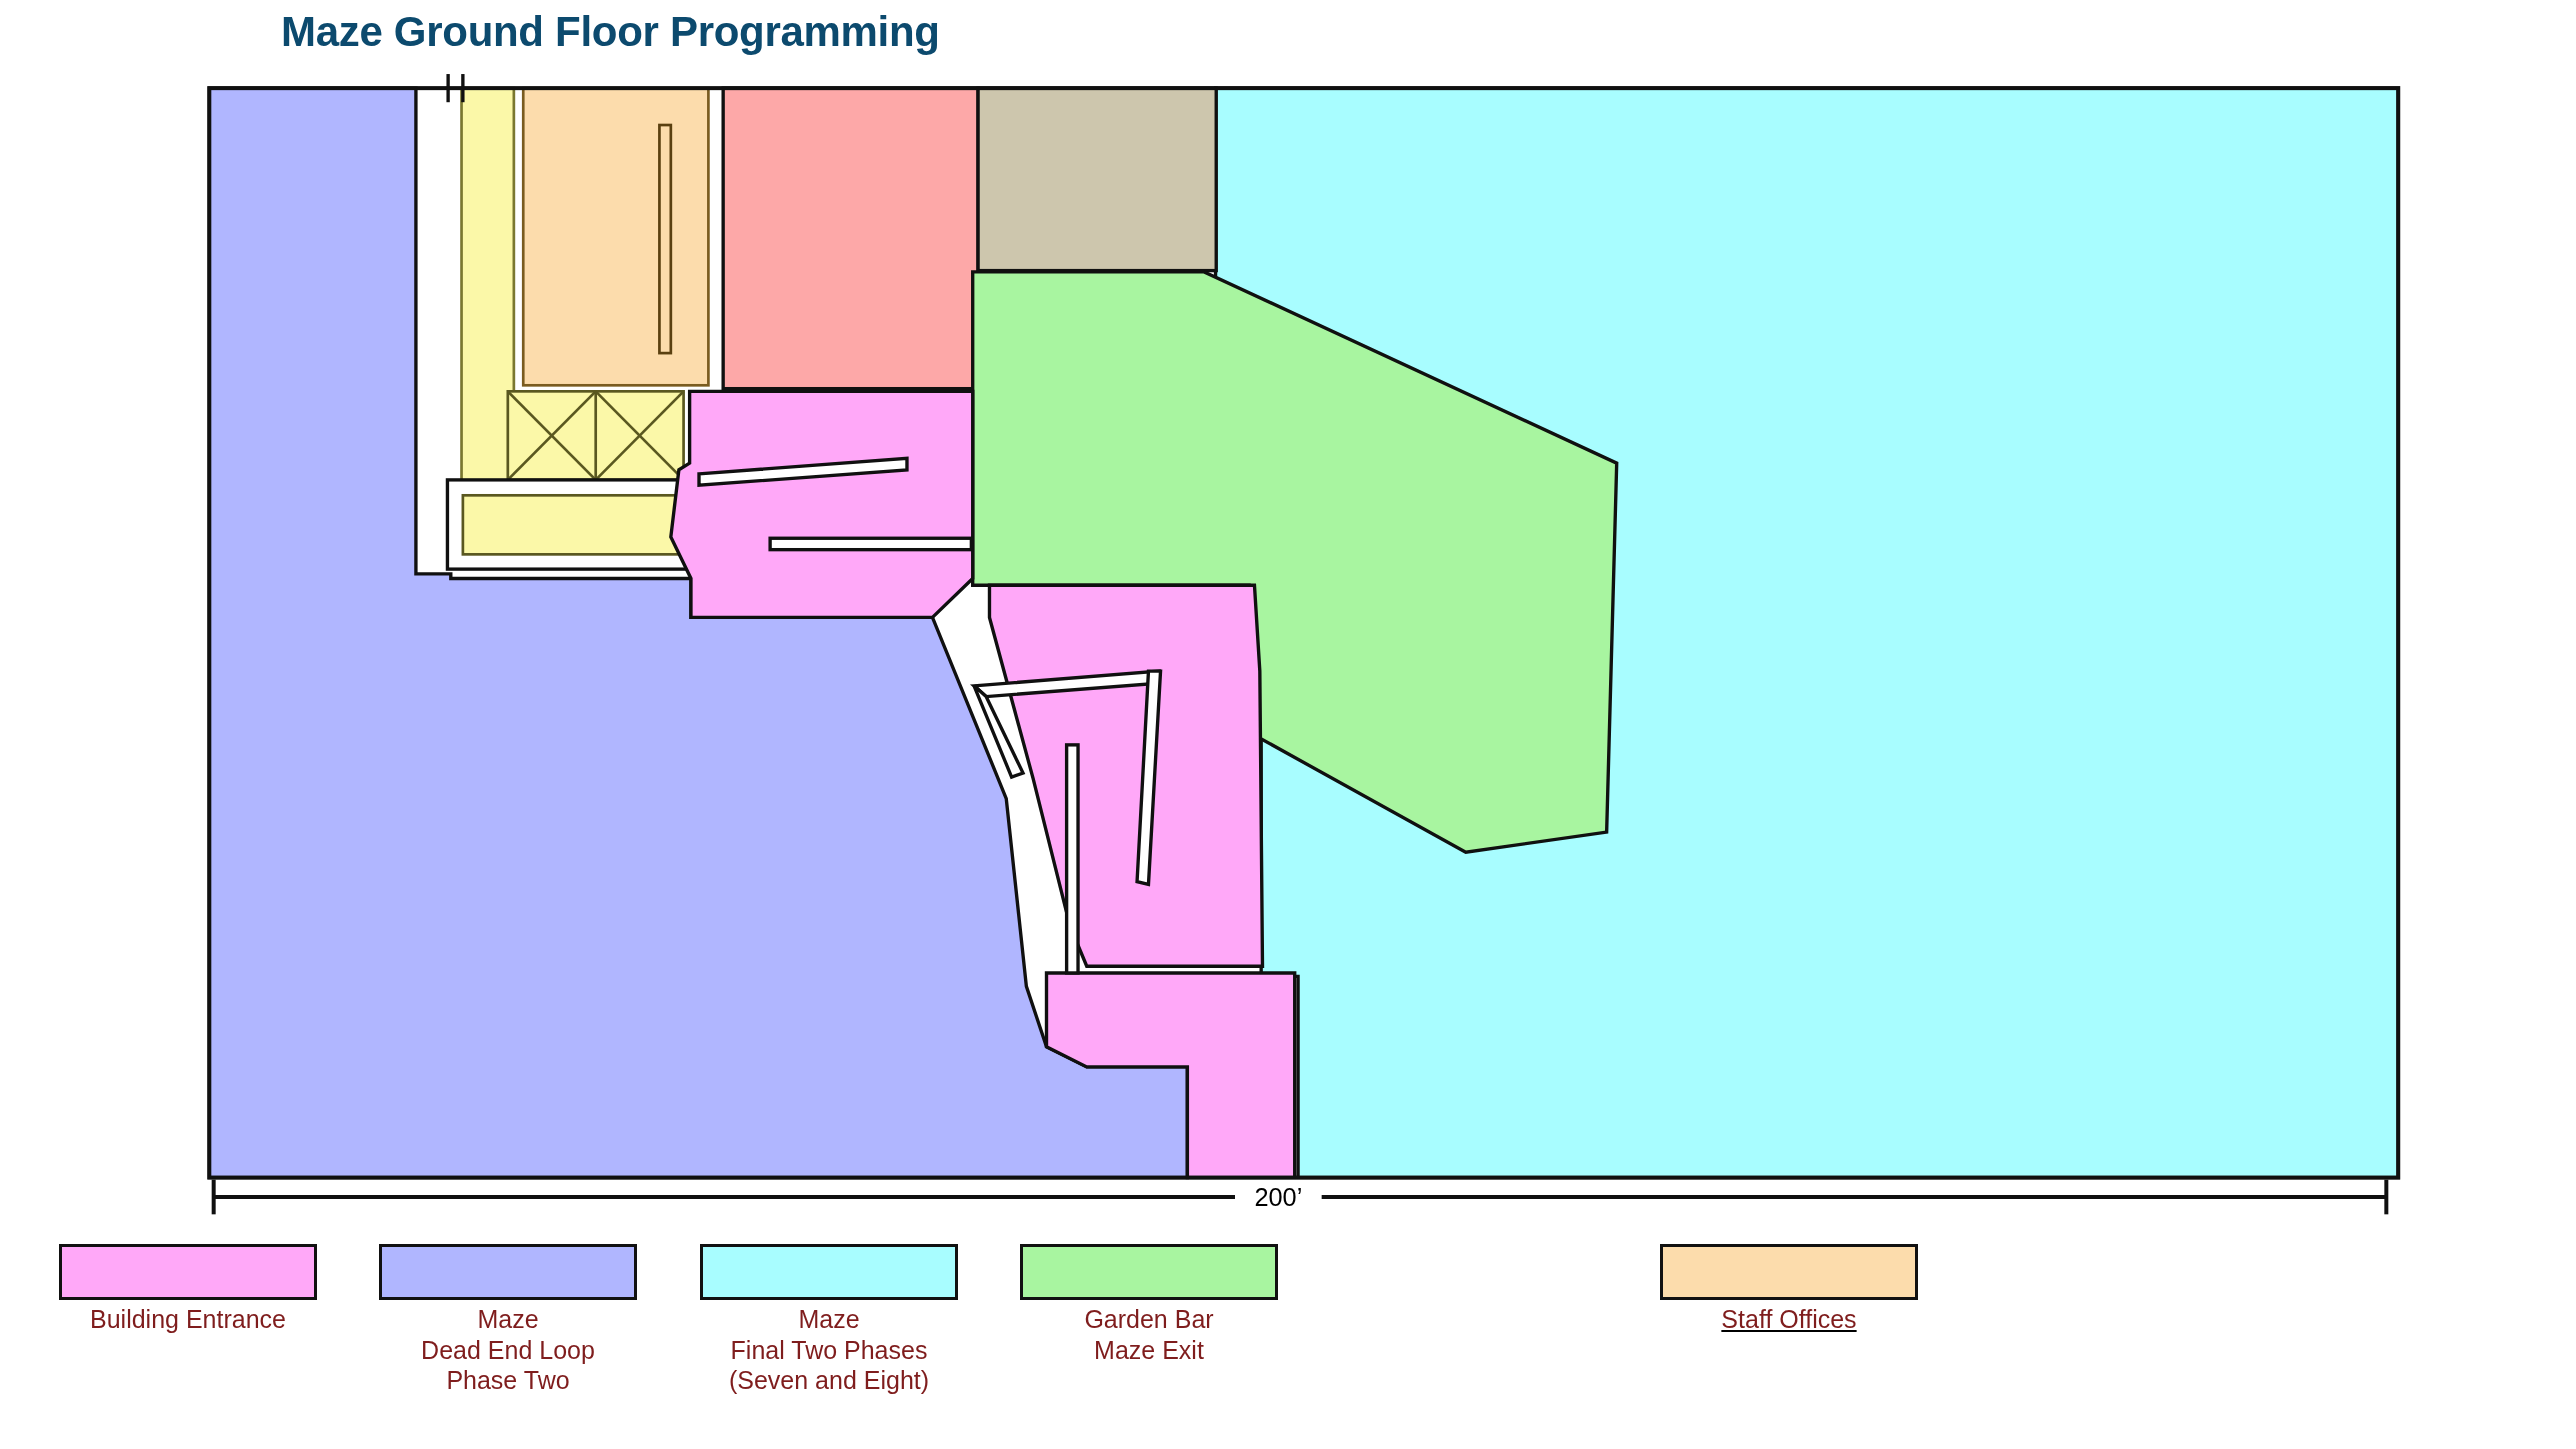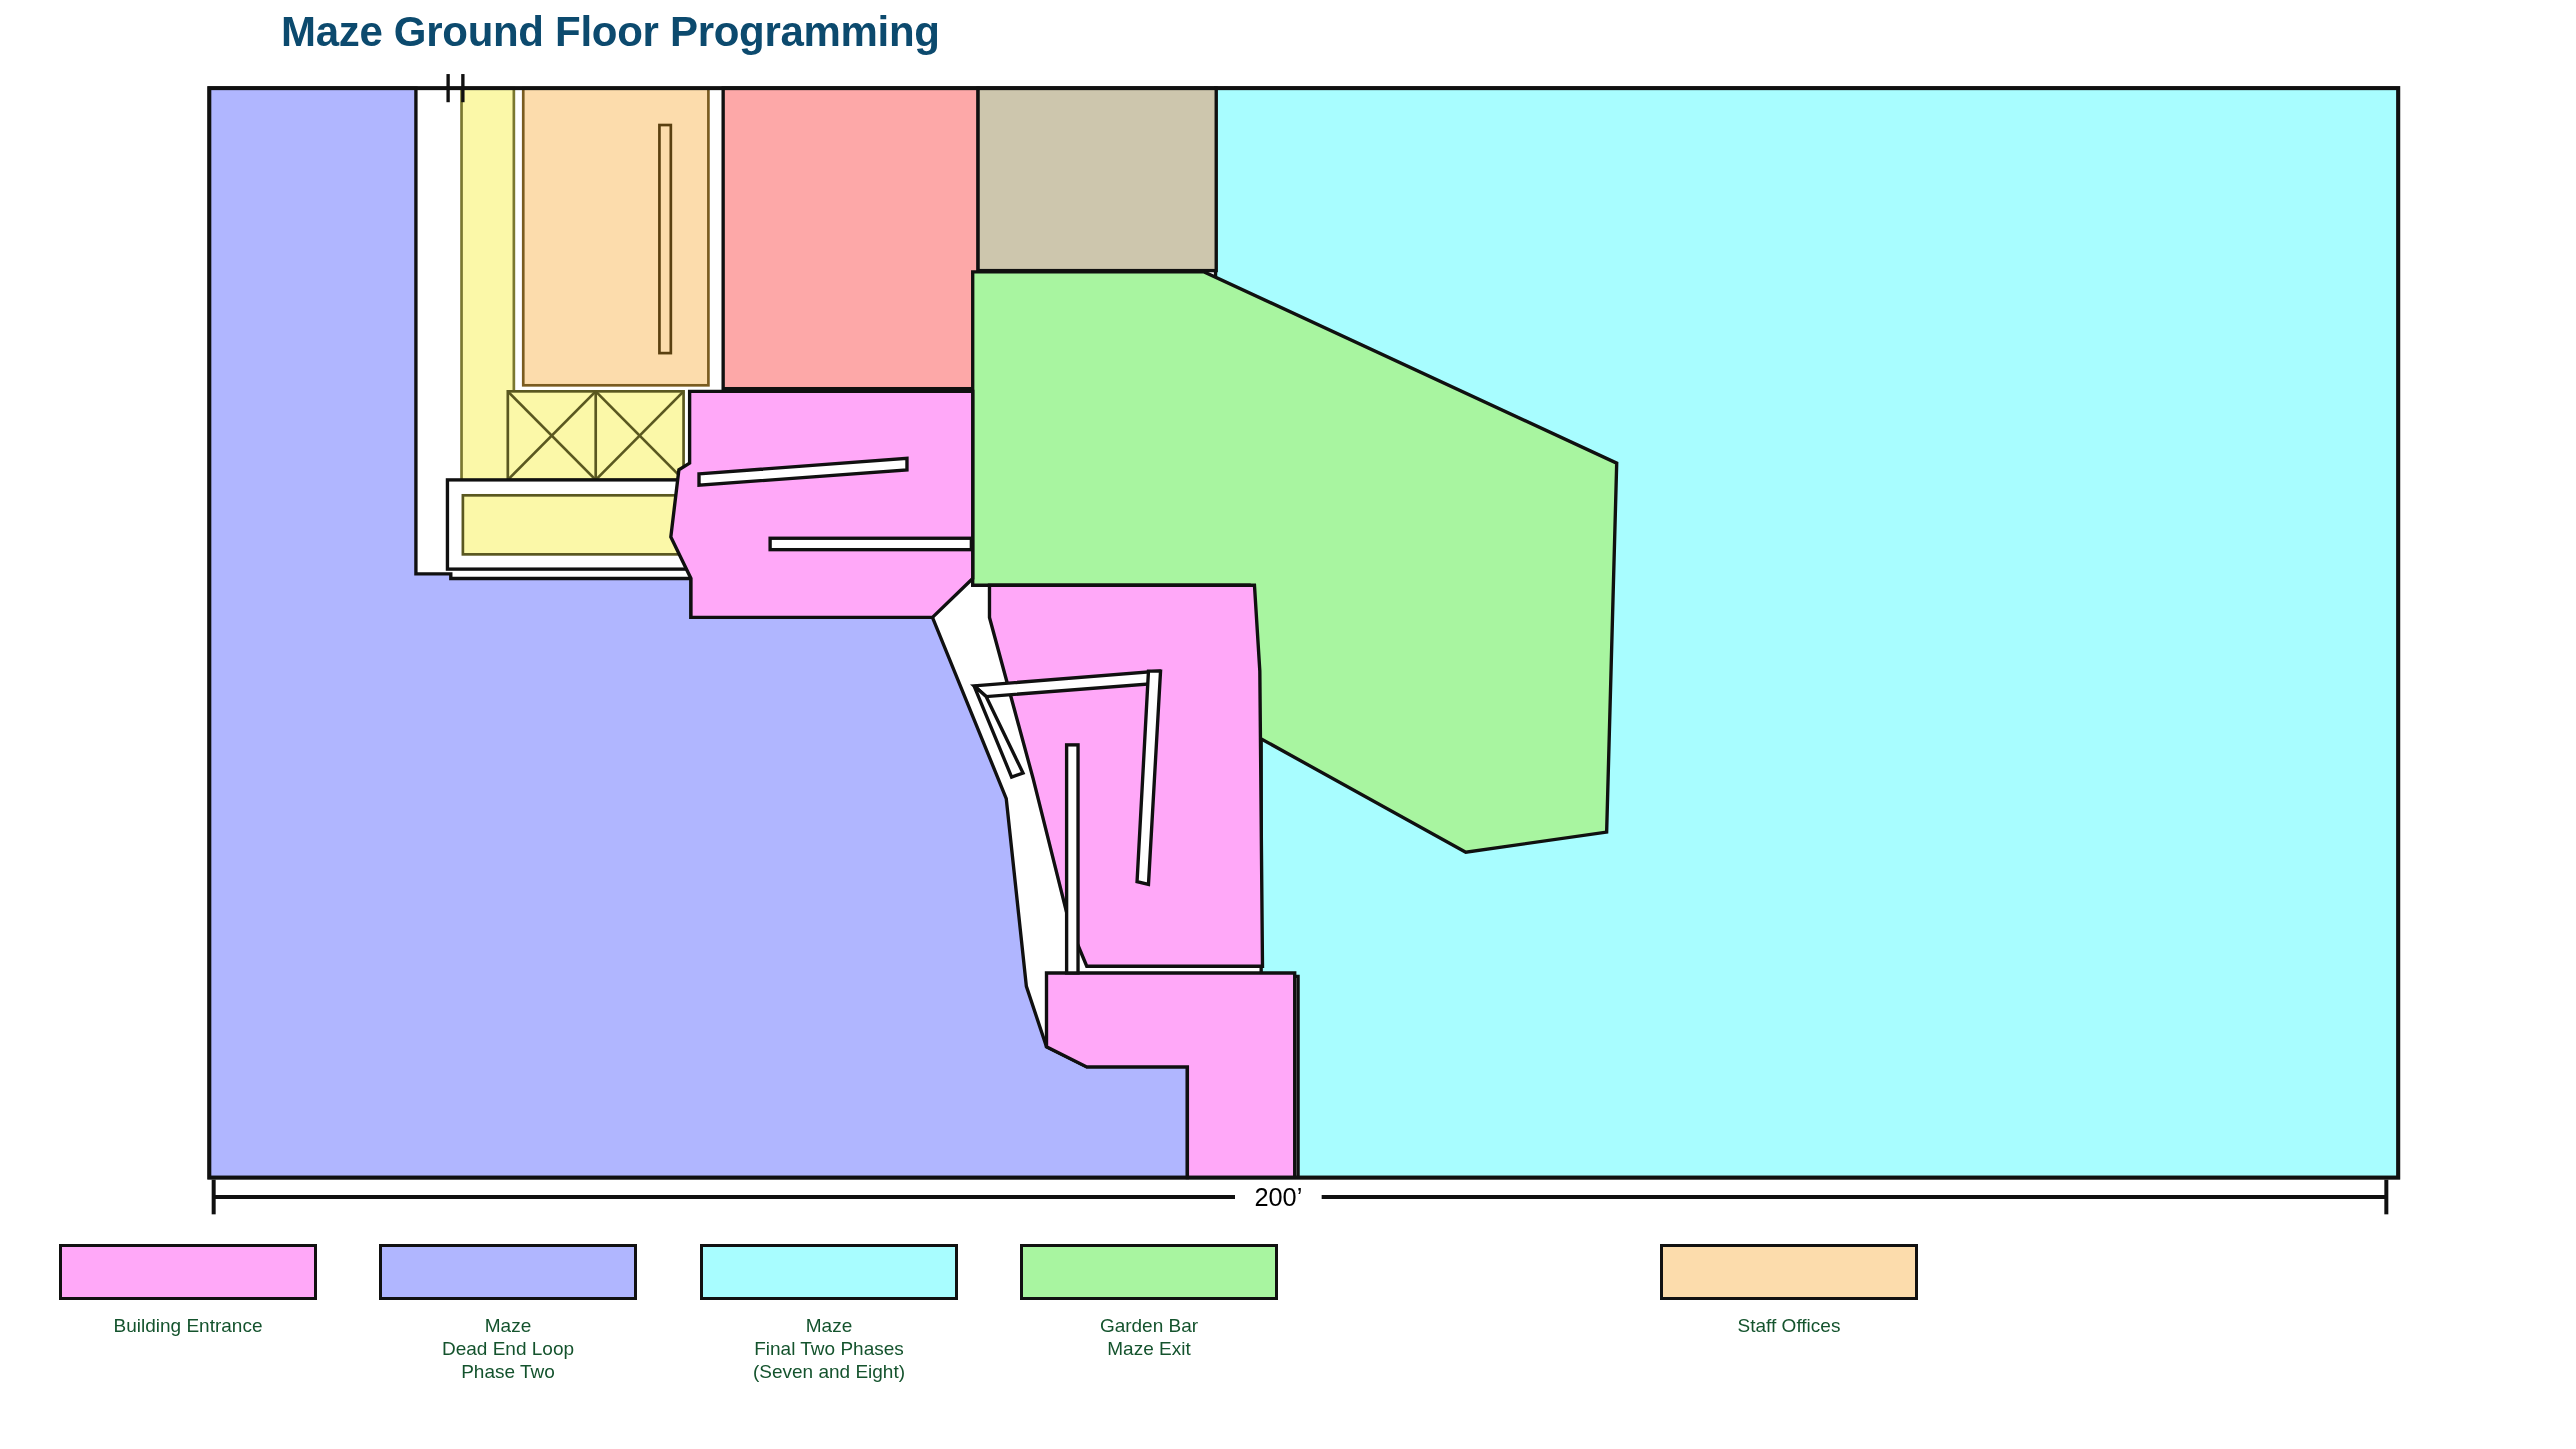--- a/index.html
+++ b/index.html
@@ -65,24 +65,24 @@
     top: 0;
     text-align: center;
   }
   .legend-swatch {
     width: 100%;
     height: 56px;
     border: 3.4px solid #111111;
     box-sizing: border-box;
   }
   .legend-label {
-    margin-top: 14px;
-    font-size: 19px;
+    margin-top: 4px;
+    font-size: 25px;
     line-height: 1.22;
-    color: #14532d;
+    color: #7f1d1d;
     font-weight: 500;
     white-space: pre-line;
   }
 </style>
 </head>
 <body>
 
 <div id="page">
 
   <div id="plan-title">Maze Ground Floor Programming</div>
@@ -173,21 +173,21 @@
 (Seven and Eight)</div>
     </div>
 
     <div class="legend-item" style="left:1020px; width:258px;text-align:center;">
       <div class="legend-swatch" style="background:#a8f5a0;"></div>
       <div class="legend-label">Garden Bar
 Maze Exit</div>
     </div>
 
 
-    <div class="legend-item" style="left:1660px; width:258px;">
+    <div class="legend-item" style="left:1660px; width:258px;text-decoration:underline;">
       <div class="legend-swatch" style="background:#fcdcac;"></div>
       <div class="legend-label">Staff Offices</div>
     </div>
 
 
 
   </div>
 </div>
 
 

